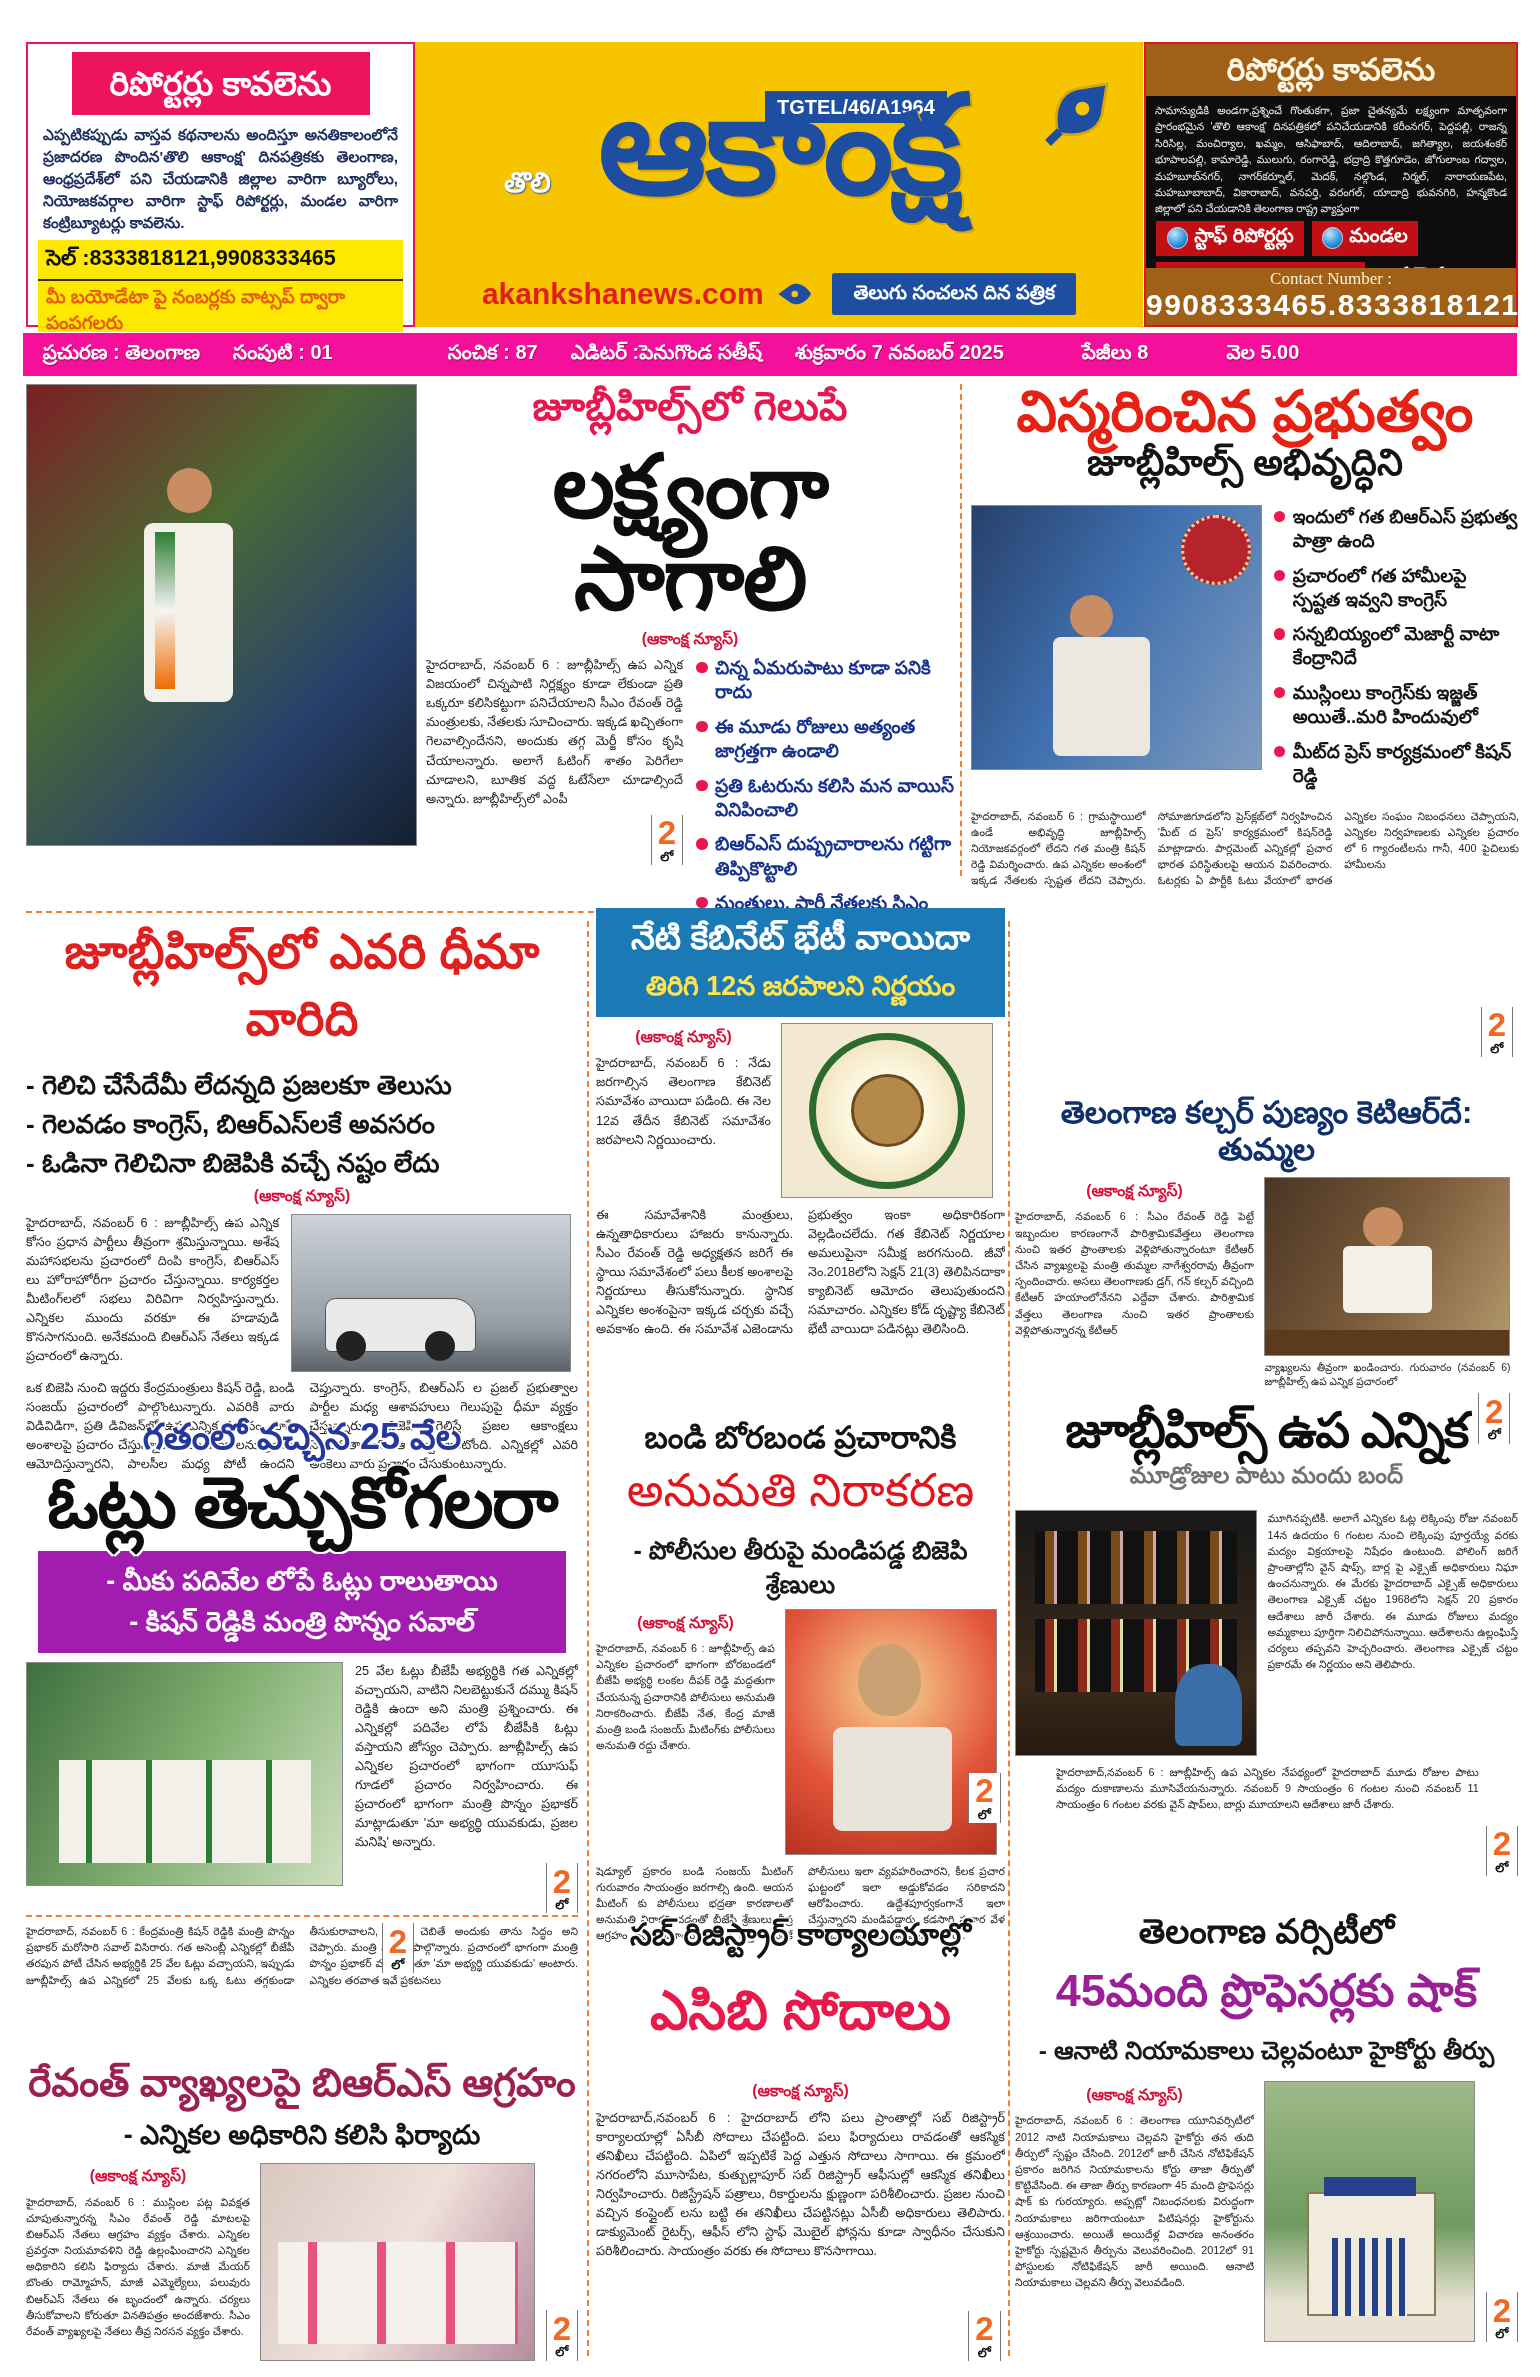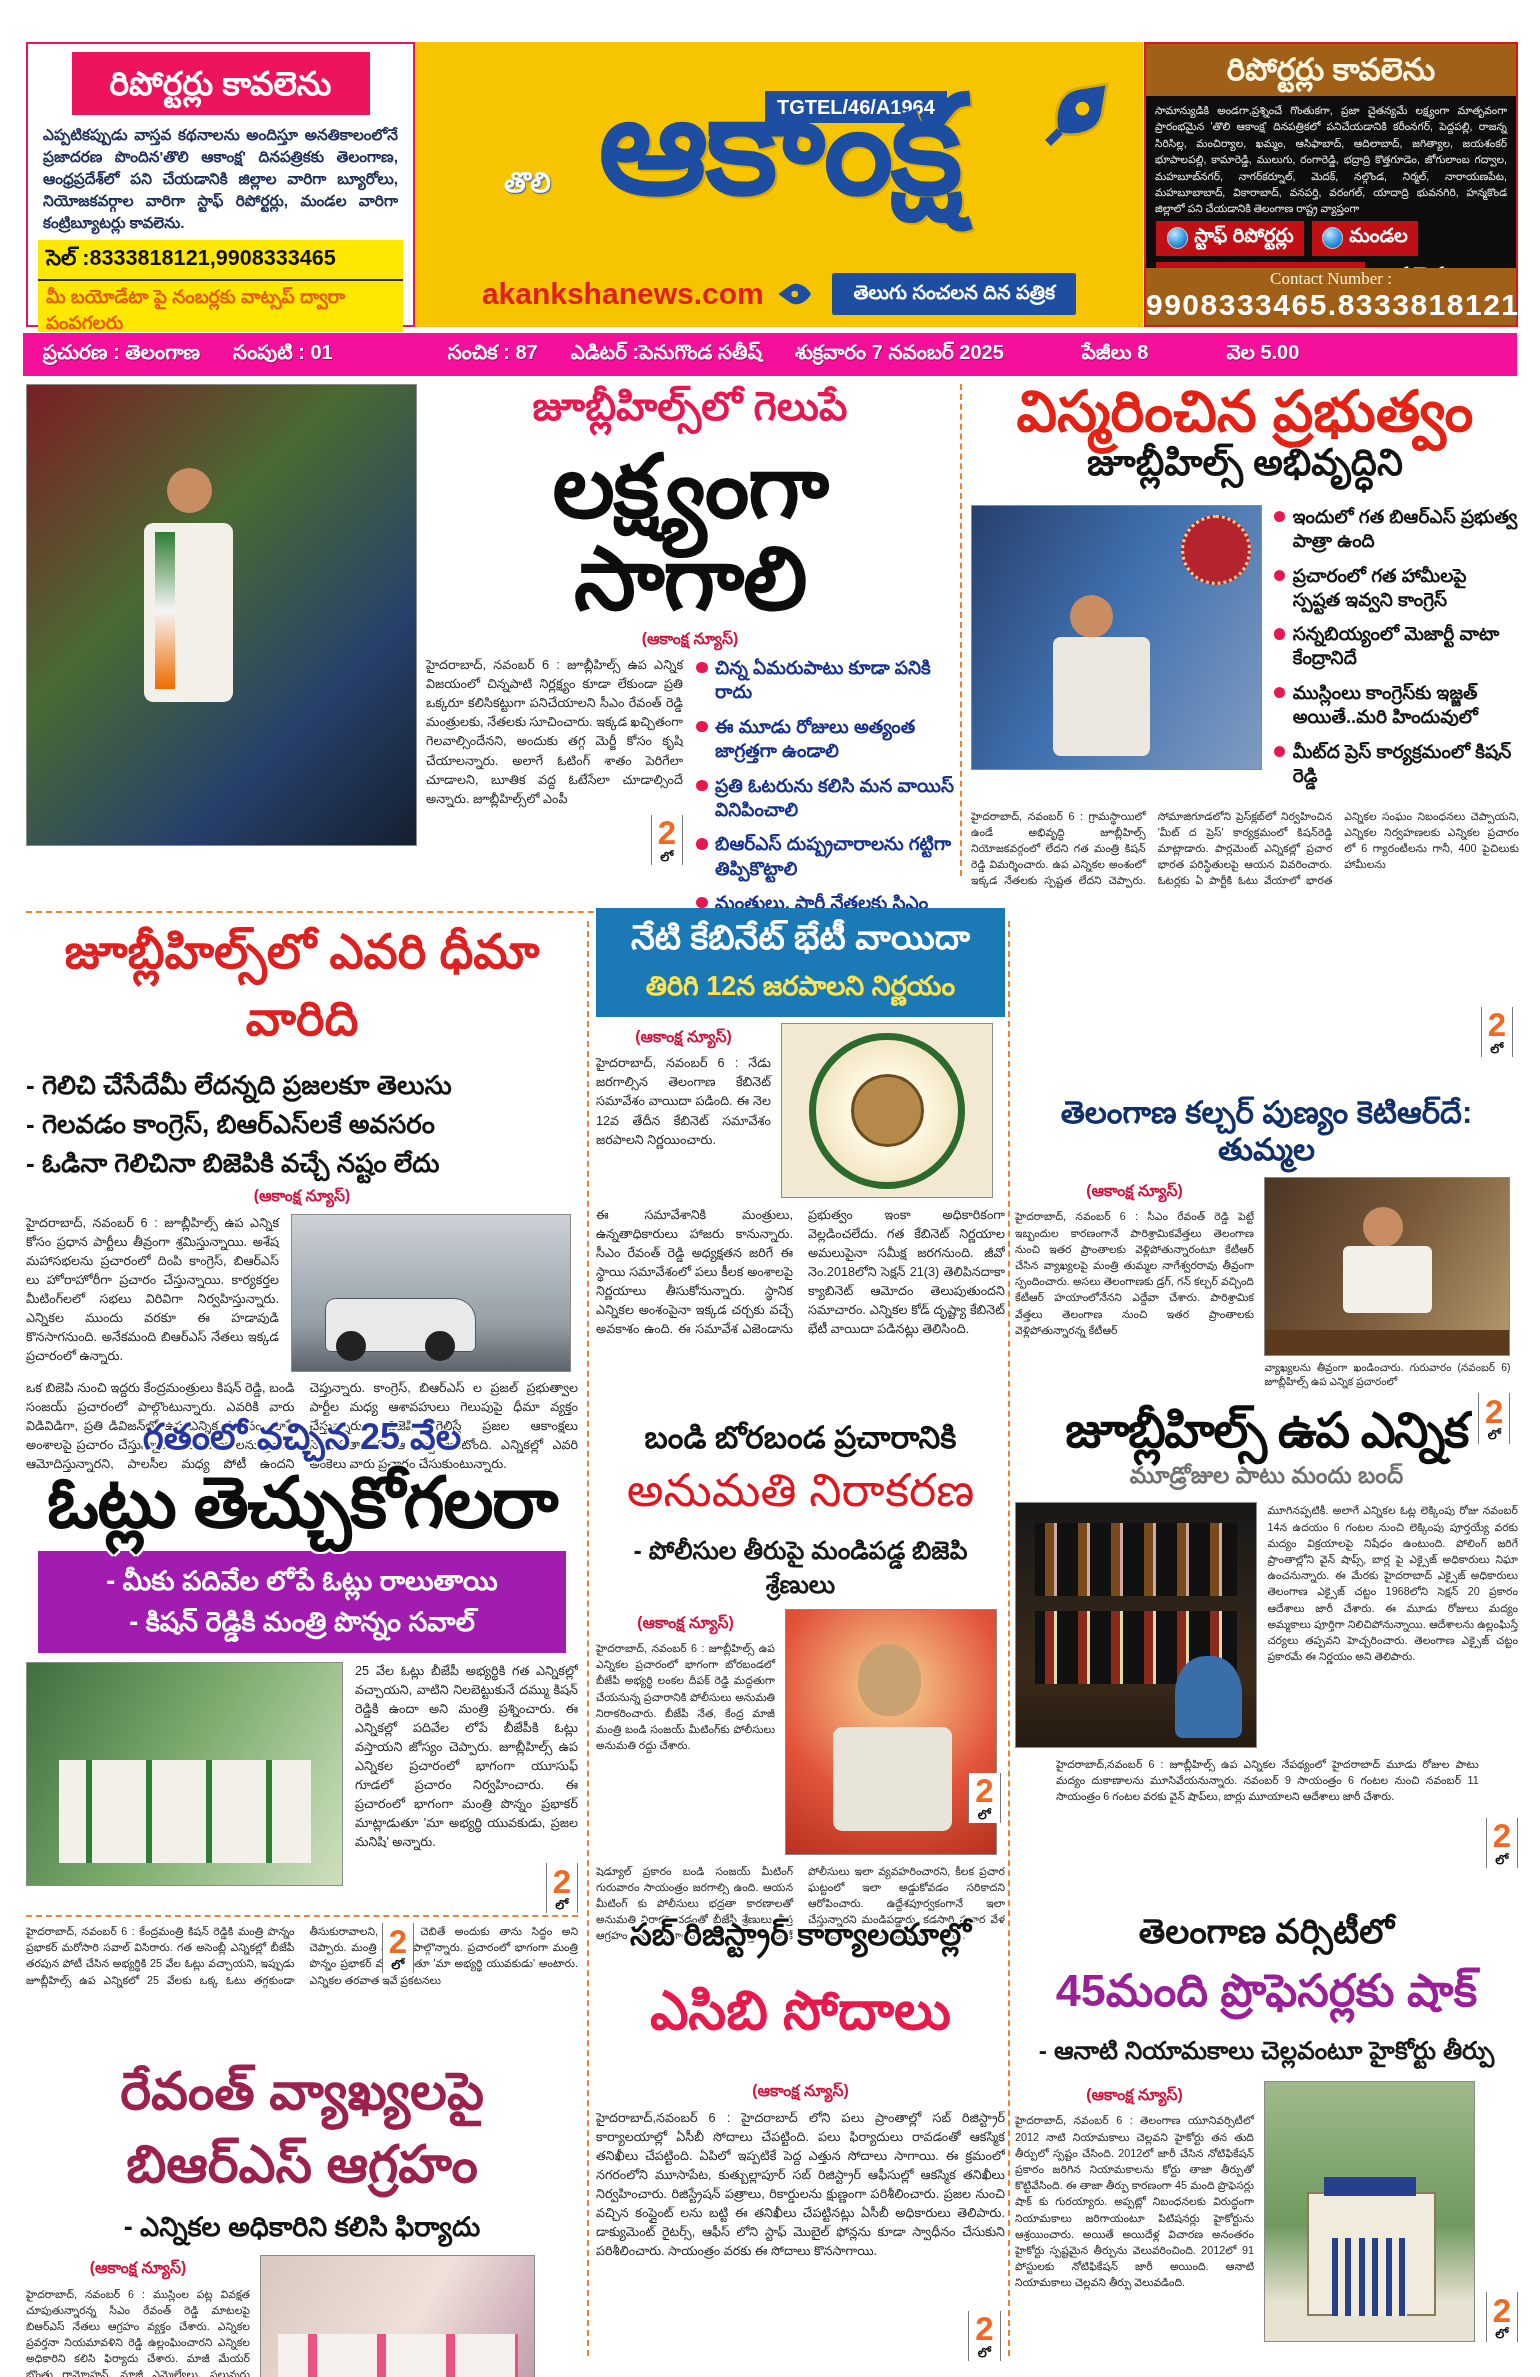--- a/index.html
+++ b/index.html
@@ -323,21 +323,21 @@
     <div class="small-txt cols2" style="margin-top:7.5px;height:119px;overflow:hidden;">షెడ్యూల్ ప్రకారం బండి సంజయ్ మీటింగ్ గురువారం సాయంత్రం జరగాల్సి ఉంది. ఆయన మీటింగ్ కు పోలీసులు భద్రతా కారణాలతో అనుమతి నిరాకరించడంతో బీజేపీ శ్రేణులు తీవ్ర ఆగ్రహం వ్యక్తం చేశాయి. కాంగ్రెస్ ఒత్తిడి మేరకే పోలీసులు ఇలా వ్యవహరించారని, కీలక ప్రచార ఘట్టంలో ఇలా అడ్డుకోవడం సరికాదని ఆరోపించారు. ఉద్దేశపూర్వకంగానే ఇలా చేస్తున్నారని మండిపడ్డారు. కడసారి ప్రచార వేళ ఇలా చేయడంపై నిరసన వ్యక్తం చేశారు.</div>
     <div class="cont" style="position:absolute;right:4.5px;bottom:82px;background:#fff;">
       <span class="n">2</span>
       <span class="s">లో</span>
     </div>
   </div>
 
   <div class="abs" style="left:1015px;top:1405px;width:503px;height:499px;">
     <div class="center huge-black headline-outline" style="font-size:49px;">జూబ్లీహిల్స్ ఉప ఎన్నిక</div>
     <div class="center headline-outline" style="font-size:23px;font-weight:900;color:#737373;margin-top:6px;">మూడ్రోజుల పాటు మందు బంద్</div>
-    <div style="display:flex;gap:10.4px;margin-top:8px;justify-content:space-between;">
+    <div style="display:flex;gap:10.4px;margin-top:16px;justify-content:space-between;">
       <div class="photo" style="width:242px;height:246px;flex:0 0 auto;background:linear-gradient(#181818,#3a2a1a 70%,#241a10);">
         <div class="abs" style="left:8%;top:8%;width:84%;height:30%;background:repeating-linear-gradient(90deg,#111 0 10.4px,#7a4a1a 10.4px 19.4px,#caa 19.4px 22.4px,#111 22.4px 33px);"></div>
         <div class="abs" style="left:8%;top:44%;width:84%;height:30%;background:repeating-linear-gradient(90deg,#111 0 10.4px,#8a2a1a 10.4px 19.4px,#dda 19.4px 22.4px,#111 22.4px 33px);"></div>
         <div class="abs" style="right:6%;bottom:4%;width:67px;height:82px;border-radius:45% 45% 7.5px 7.5px;background:#3a6ea8;"></div>
       </div>
       <div class="small-txt" style="flex:1;height:246px;overflow:hidden;">మూగినప్పటికీ. అలాగే ఎన్నికల ఓట్ల లెక్కింపు రోజు నవంబర్ 14న ఉదయం 6 గంటల నుంచి లెక్కింపు పూర్తయ్యే వరకు మద్యం విక్రయాలపై నిషేధం ఉంటుంది. పోలింగ్ జరిగే ప్రాంతాల్లోని వైన్ షాప్స్, బార్ల పై ఎక్సైజ్ అధికారులు నిఘా ఉంచనున్నారు. ఈ మేరకు హైదరాబాద్ ఎక్సైజ్ అధికారులు తెలంగాణ ఎక్సైజ్ చట్టం 1968లోని సెక్షన్ 20 ప్రకారం ఆదేశాలు జారీ చేశారు. ఈ మూడు రోజులు మద్యం అమ్మకాలు పూర్తిగా నిలిచిపోనున్నాయి. ఆదేశాలను ఉల్లంఘిస్తే చర్యలు తప్పవని హెచ్చరించారు. తెలంగాణ ఎక్సైజ్ చట్టం ప్రకారమే ఈ నిర్ణయం అని తెలిపారు.</div>
     </div>
     <div style="display:flex;gap:7px;margin-top:7.5px;margin-left:41px;">
       <div class="small-txt" style="flex:1;height:112px;overflow:hidden;">హైదరాబాద్,నవంబర్ 6 : జూబ్లీహిల్స్ ఉప ఎన్నికల నేపథ్యంలో హైదరాబాద్ మూడు రోజుల పాటు మద్యం దుకాణాలను మూసివేయనున్నారు. నవంబర్ 9 సాయంత్రం 6 గంటల నుంచి నవంబర్ 11 సాయంత్రం 6 గంటల వరకు వైన్ షాప్‌లు, బార్లు మూయాలని ఆదేశాలు జారీ చేశారు.</div>
       <div class="cont" style="align-self:flex-end;">
@@ -351,21 +351,21 @@
 
   <div class="abs" style="left:26px;top:1923px;width:552px;height:134px;">
     <div class="small-txt cols2" style="height:112px;overflow:hidden;">హైదరాబాద్, నవంబర్ 6 : కేంద్రమంత్రి కిషన్ రెడ్డికి మంత్రి పొన్నం ప్రభాకర్ మరోసారి సవాల్ విసిరారు. గత అసెంబ్లీ ఎన్నికల్లో బీజేపీ తరపున పోటీ చేసిన అభ్యర్థికి 25 వేల ఓట్లు వచ్చాయని, ఇప్పుడు జూబ్లీహిల్స్ ఉప ఎన్నికలో 25 వేలకు ఒక్క ఓటు తగ్గకుండా తీసుకురావాలని, మీరం చెబితే అందుకు తాను సిద్ధం అని చెప్పారు. మంత్రి పొన్నం పాల్గొన్నారు. ప్రచారంలో భాగంగా మంత్రి పొన్నం ప్రభాకర్ మాట్లాడుతూ 'మా అభ్యర్థి యువకుడు' అంటారు. ఎన్నికల తరవాత ఇవే ప్రకటనలు</div>
     <div class="cont" style="position:absolute;right:164px;top:0;background:#fff;">
       <span class="n">2</span>
       <span class="s">లో</span>
     </div>
   </div>
 
   <div class="abs" style="left:26px;top:2061px;width:552px;height:306px;">
-    <div class="center headline-outline" style="font-size:52px;font-weight:900;color:#9c2150;">రేవంత్ వ్యాఖ్యలపై బిఆర్ఎస్ ఆగ్రహం</div>
+    <div class="center headline-outline" style="font-size:39px;font-weight:900;color:#9c2150;">రేవంత్ వ్యాఖ్యలపై బిఆర్ఎస్ ఆగ్రహం</div>
     <div class="center" style="font-size:27px;font-weight:bold;color:#141414;margin-top:4.5px;">- ఎన్నికల అధికారిని కలిసి ఫిర్యాదు</div>
     <div style="display:flex;gap:10.4px;margin-top:6px;">
       <div style="width:224px;">
         <div class="byline">(ఆకాంక్ష న్యూస్)</div>
         <div class="small-txt" style="height:164px;overflow:hidden;">హైదరాబాద్, నవంబర్ 6 : ముస్లింల పట్ల వివక్షత చూపుతున్నారన్న సీఎం రేవంత్ రెడ్డి మాటలపై బిఆర్ఎస్ నేతలు ఆగ్రహం వ్యక్తం చేశారు. ఎన్నికల ప్రవర్తనా నియమావళిని రెడ్డి ఉల్లంఘించారని ఎన్నికల అధికారిని కలిసి ఫిర్యాదు చేశారు. మాజీ మేయర్ బొంతు రామ్మోహన్, మాజీ ఎమ్మెల్యేలు, పలువురు బిఆర్ఎస్ నేతలు ఈ బృందంలో ఉన్నారు. చర్యలు తీసుకోవాలని కోరుతూ వినతిపత్రం అందజేశారు. సీఎం రేవంత్ వ్యాఖ్యలపై నేతలు తీవ్ర నిరసన వ్యక్తం చేశారు.</div>
       </div>
       <div class="photo" style="flex:1;height:198px;background:linear-gradient(120deg,#d8c8c0,#efe0da 50%,#b58ca0);">
         <div class="abs" style="left:6%;bottom:8%;width:88%;height:52%;background:repeating-linear-gradient(90deg,#f6f0ec 0 30px,#e75480 30px 39px,#f6f0ec 39px 69px);"></div>
       </div>
       <div class="cont" style="align-self:flex-end;">

